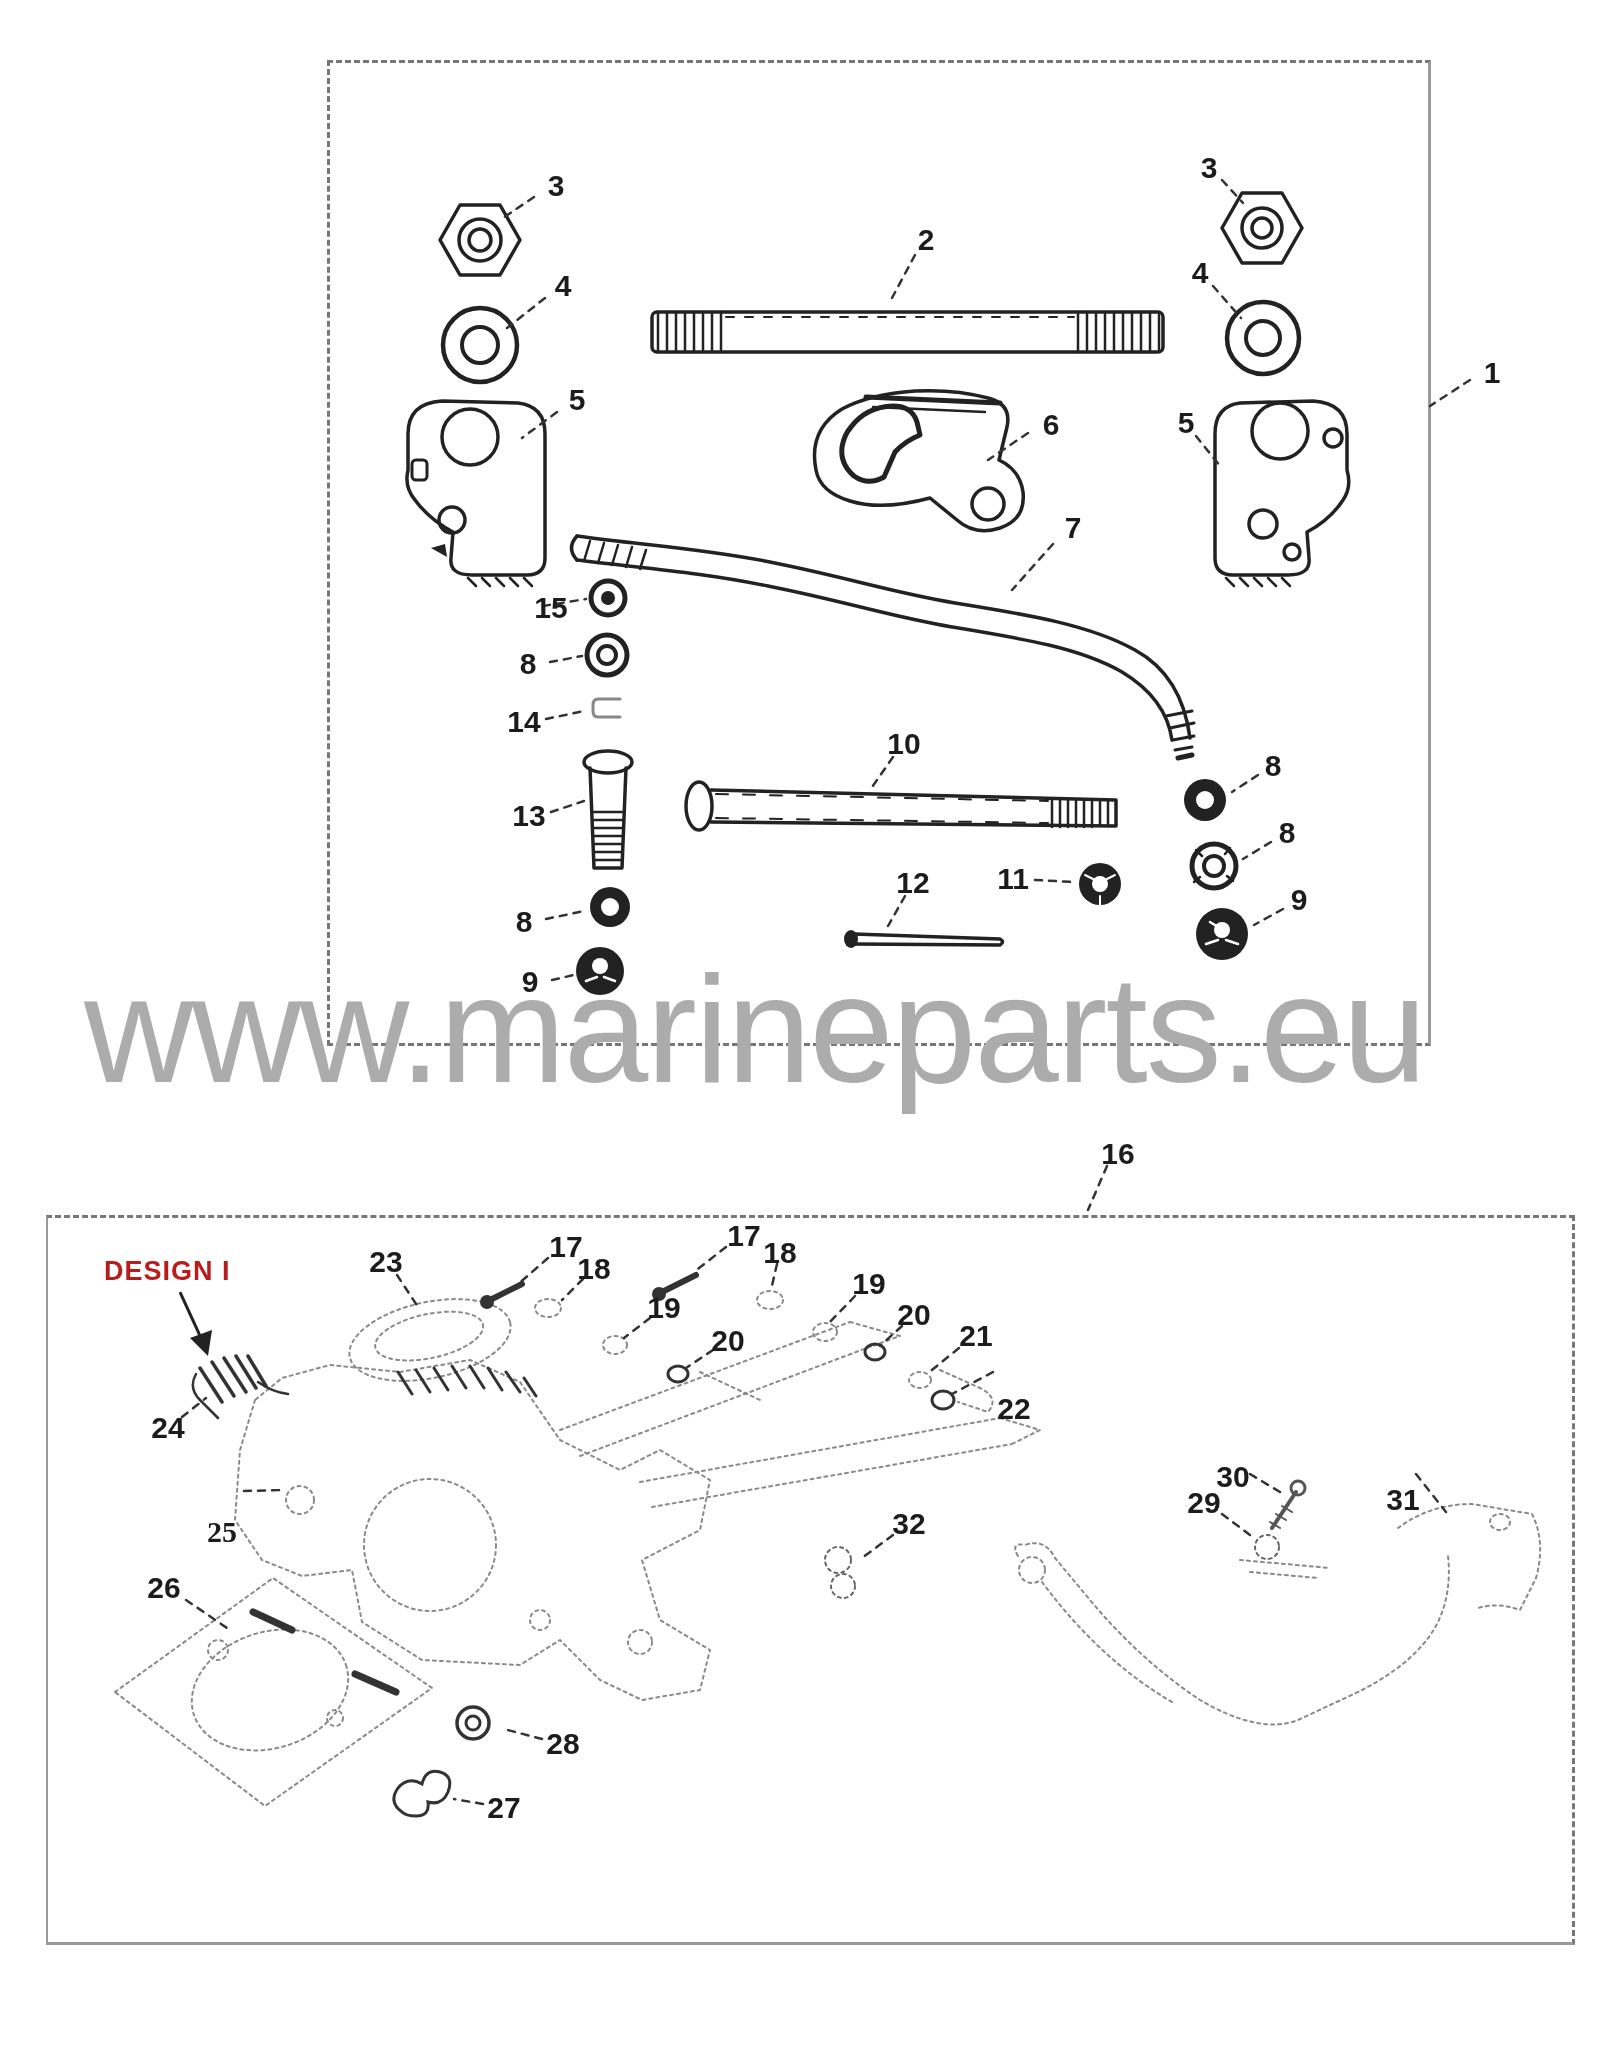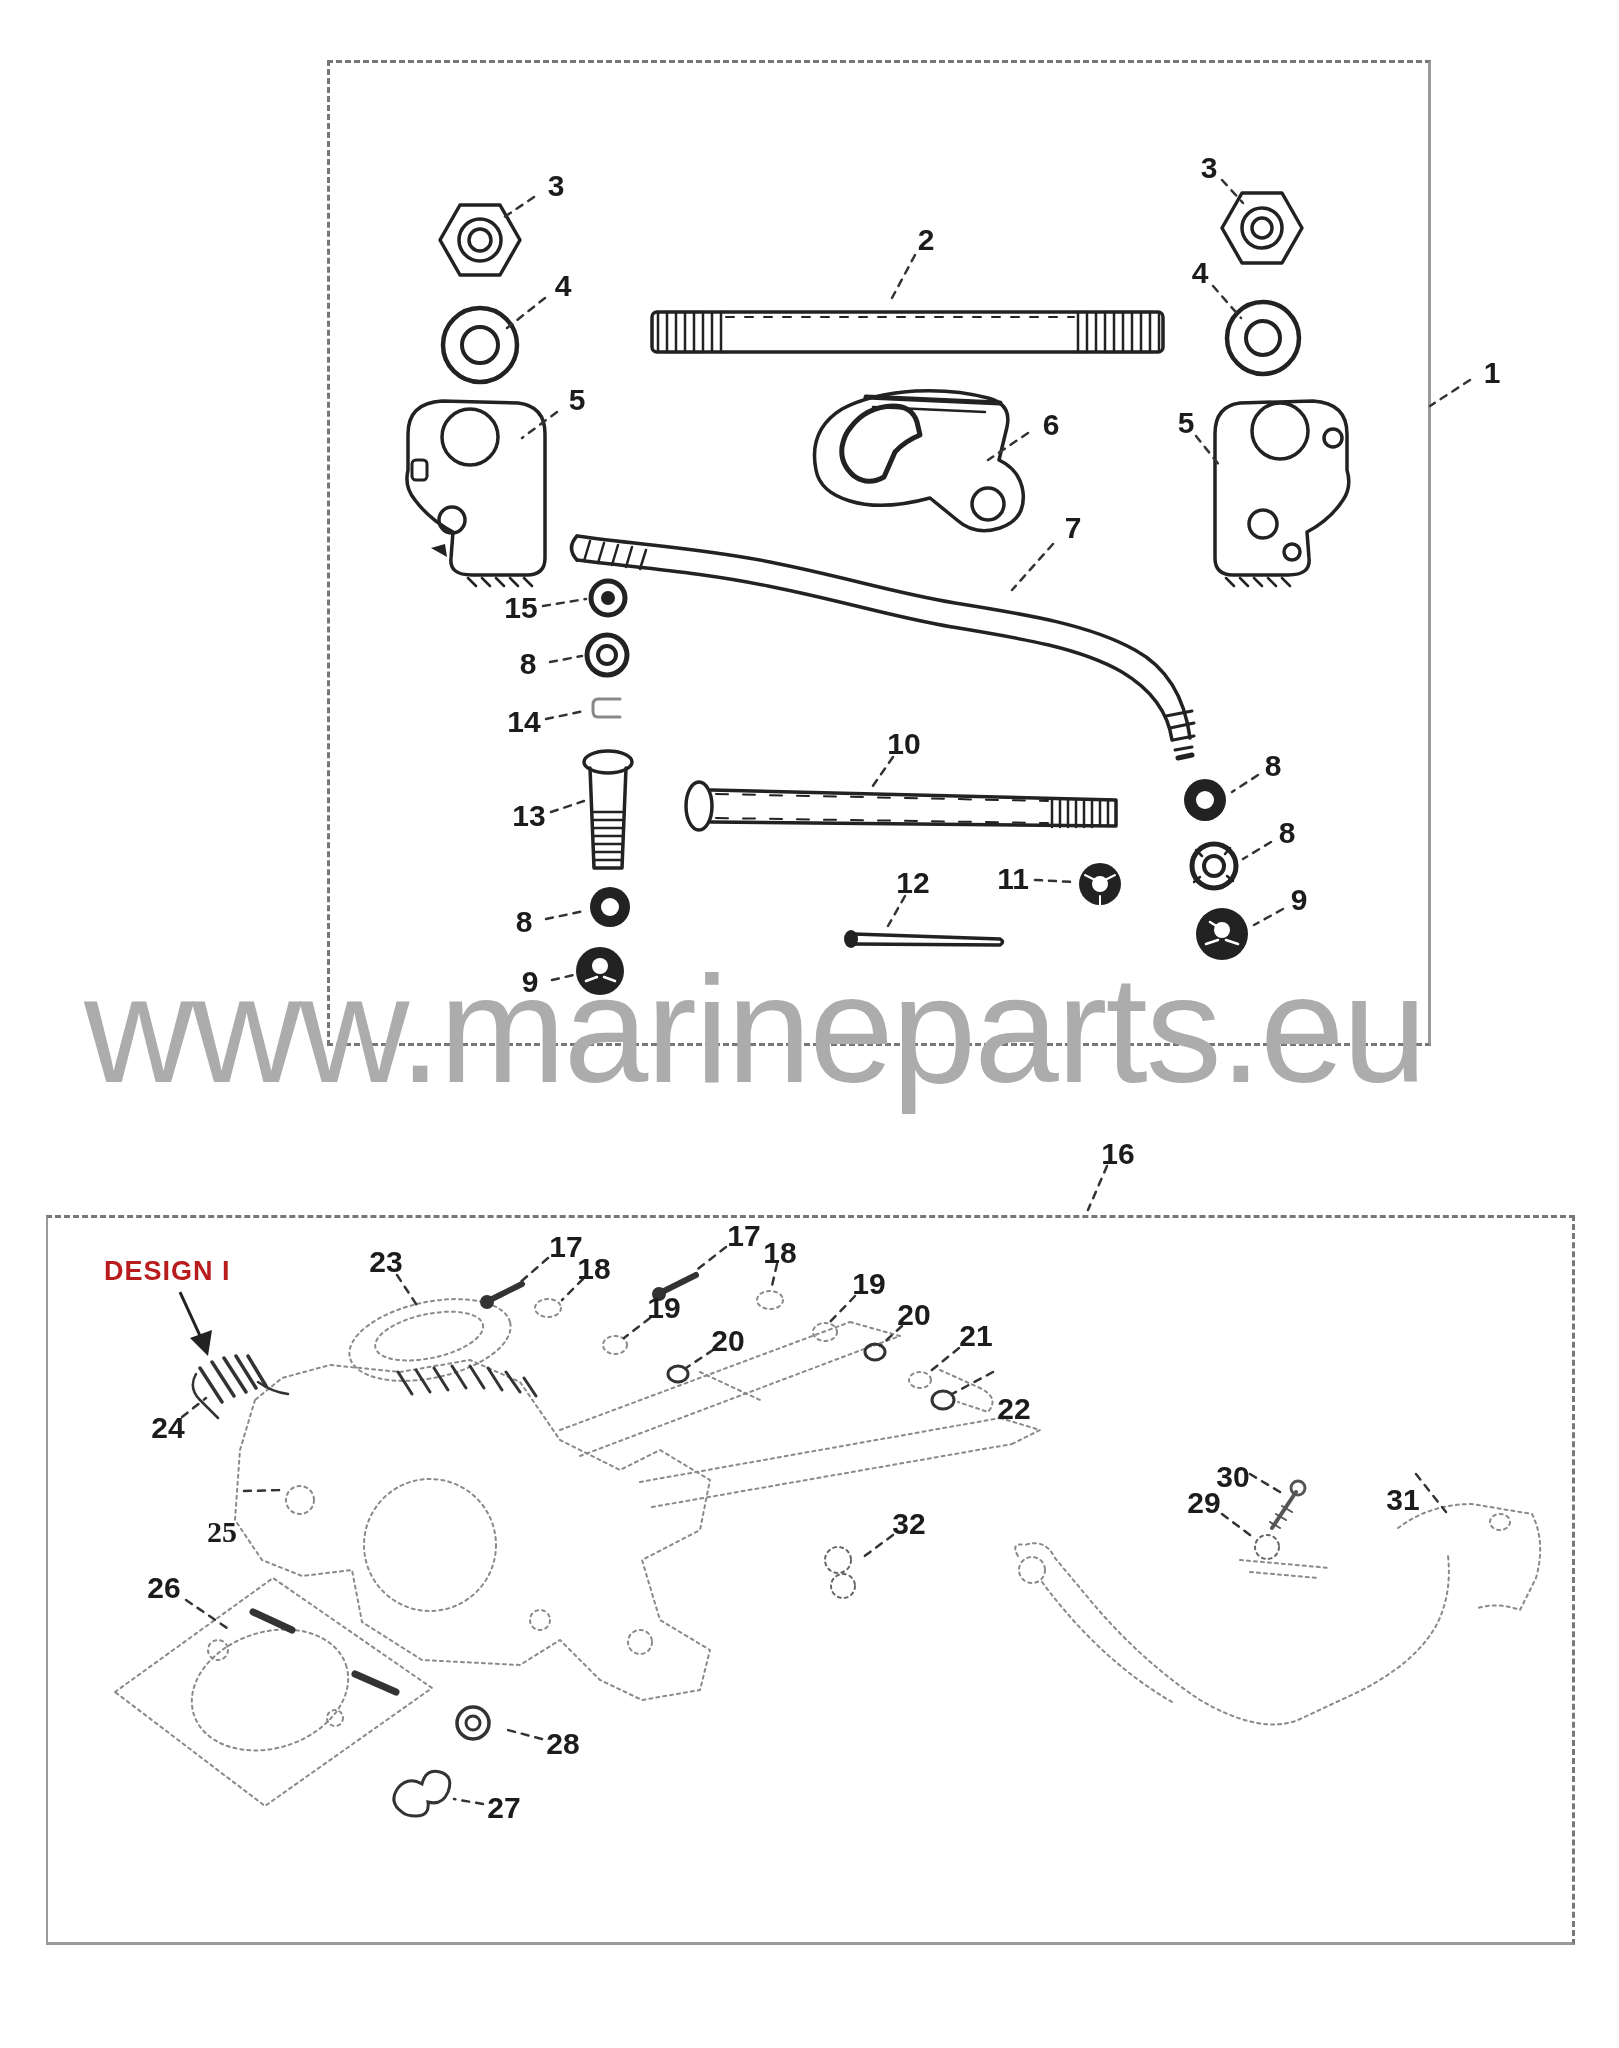--- a/index.html
+++ b/index.html
@@ -245,21 +245,21 @@
       <span class="callout" style="left: 1492px; top: 373px;">1</span>
       <span class="callout" style="left: 926px; top: 240px;">2</span>
       <span class="callout" style="left: 556px; top: 186px;">3</span>
       <span class="callout" style="left: 1209px; top: 168px;">3</span>
       <span class="callout" style="left: 563px; top: 286px;">4</span>
       <span class="callout" style="left: 1200px; top: 273px;">4</span>
       <span class="callout" style="left: 577px; top: 400px;">5</span>
       <span class="callout" style="left: 1186px; top: 423px;">5</span>
       <span class="callout" style="left: 1051px; top: 425px;">6</span>
       <span class="callout" style="left: 1073px; top: 528px;">7</span>
-      <span class="callout" style="left: 521px; top: 608px;">15</span>
+      <span class="callout" style="left: 551px; top: 608px;">15</span>
       <span class="callout" style="left: 528px; top: 664px;">8</span>
       <span class="callout" style="left: 524px; top: 722px;">14</span>
       <span class="callout" style="left: 529px; top: 816px;">13</span>
       <span class="callout" style="left: 904px; top: 744px;">10</span>
       <span class="callout" style="left: 913px; top: 883px;">12</span>
       <span class="callout" style="left: 1013px; top: 879px;">11</span>
       <span class="callout" style="left: 1273px; top: 766px;">8</span>
       <span class="callout" style="left: 1287px; top: 833px;">8</span>
       <span class="callout" style="left: 1299px; top: 900px;">9</span>
       <span class="callout" style="left: 524px; top: 922px;">8</span>

